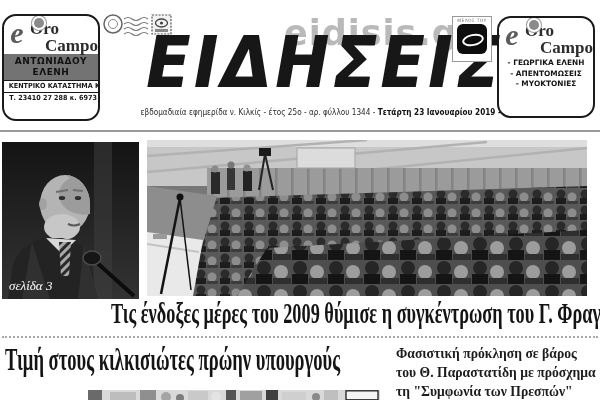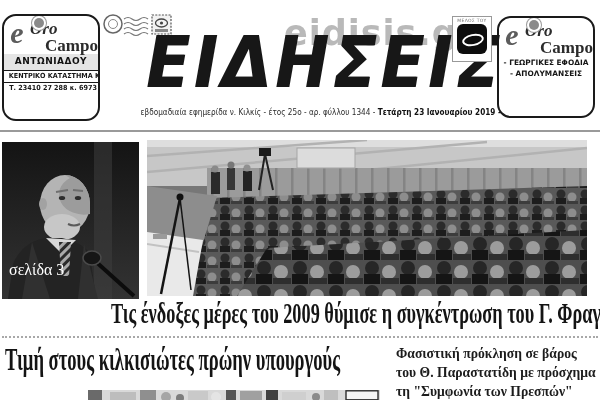--- a/index.html
+++ b/index.html
@@ -14,32 +14,32 @@
   .ad-box{
     border:2px solid #1a1a1a;border-radius:14px;background:#fff;
     overflow:hidden;box-sizing:border-box;text-align:center;
   }
   .ad-left{left:2px;top:14px;width:98px;height:107px;}
   .ad-right{left:497px;top:16px;width:98px;height:102px;}
   .brand{
     font-family:"Liberation Serif",serif;font-weight:bold;color:#2c2c2c;
     line-height:1;position:relative;padding-top:4px;
   }
-  .brand .b1{display:block;font-size:17px;margin-left:26px;text-align:left;font-style:italic;}
+  .brand .b1{display:block;font-size:17px;margin-left:26px;text-align:left;}
   .brand .b2{display:block;font-size:17px;margin-left:14px;text-align:right;}
   .brand .sun{
     position:absolute;left:30px;top:2px;width:10px;height:10px;border-radius:50%;
     background:#8a8a8a;box-shadow:0 0 0 2px #fff,0 0 0 3px #9a9a9a;
   }
   .brand .leaf{
     position:absolute;left:2px;top:4px;width:22px;height:26px;
     font-family:"Liberation Serif",serif;font-style:italic;font-weight:bold;
     font-size:30px;color:#5c5c5c;line-height:26px;
   }
-  .owner-band{background:#e5e5e5;color:#111;font-weight:bold;
+  .owner-band{background:#737373;color:#111;font-weight:bold;
     font-size:9px;line-height:10.5px;padding:2px 0 3px;letter-spacing:.5px;}
   .small-line{
     font-weight:bold;font-size:7px;line-height:11px;border-top:1.5px solid #1a1a1a;
     white-space:nowrap;transform-origin:center;letter-spacing:0px;
   }
   .squeeze{display:inline-block;transform:scaleX(.92);transform-origin:center;white-space:nowrap;}
   .services{padding-top:2px;}
   .service{font-weight:bold;font-size:7.4px;line-height:10.5px;white-space:nowrap;}
 
   
@@ -72,22 +72,22 @@
     left:114px;top:107px;width:380px;text-align:center;white-space:nowrap;
     font-size:8.5px;color:#2a2a2a;transform:scaleX(.86);transform-origin:center;
   }
   .issue-line b{color:#111;}
   .header-rule{left:0;top:130px;width:600px;height:2px;background:#9a9a9a;}
 
   
   .portrait{left:2px;top:142px;width:137px;height:157px;background:#222;}
   .portrait svg,.crowd svg,.strip svg{display:block;width:100%;height:100%;}
   .caption{
-    position:absolute;left:7px;bottom:20px;color:#fff;
-    font-size:16px;font-family:"Liberation Serif",serif;
+    position:absolute;left:7px;bottom:5px;color:#fff;
+    font-style:italic;font-size:13px;font-family:"Liberation Serif",serif;
   }
   .crowd{left:147px;top:140px;width:440px;height:156px;background:#777;}
 
   
   .headline-main{
     left:0;top:297px;width:600px;text-align:center;white-space:nowrap;
     font-family:"Liberation Serif",serif;font-weight:bold;font-size:29px;
     color:#141414;transform:scaleX(.63);transform-origin:center;
   }
   .dotted-rule{left:2px;top:336px;width:596px;border-top:2px dotted #a8a8a8;height:0;}
@@ -115,20 +115,21 @@
 
   <div class="abs ad-box ad-left">
     <div class="brand">
       <span class="leaf">e</span>
       <span class="sun"></span>
       <span class="b1">Oro</span>
       <span class="b2">Campo</span>
     </div>
     <div class="owner-band">
       <div>ΑΝΤΩΝΙΑΔΟΥ</div>
+      <div>ΕΛΕΝΗ</div>
     </div>
     <div class="small-line"><span class="squeeze">ΚΕΝΤΡΙΚΟ ΚΑΤΑΣΤΗΜΑ ΚΙΛΚΙΣ</span></div>
     <div class="small-line"><span class="squeeze">Τ. 23410 27 288 κ. 6973 769 125</span></div>
   </div>
 
   <div class="abs stamps">
     <svg viewBox="0 0 72 28">
       <circle cx="11" cy="13" r="9" fill="none" stroke="#666" stroke-width="1.5"></circle>
       <circle cx="11" cy="13" r="4.5" fill="none" stroke="#888" stroke-width="1"></circle>
       <g stroke="#777" stroke-width="1.2" fill="none">
@@ -161,22 +162,23 @@
   </div>
 
   <div class="abs ad-box ad-right">
     <div class="brand">
       <span class="leaf">e</span>
       <span class="sun"></span>
       <span class="b1">Oro</span>
       <span class="b2">Campo</span>
     </div>
     <div class="services">
-      <div class="service">- ΓΕΩΡΓΙΚΕΣ ΕΦΟΔΙΑ</div>
-      <div class="service">- ΑΠΟΛΥΜΑΝΣΕΙΣ</div>
+      <div class="service">- ΓΕΩΡΓΙΚΑ ΕΛΕΝΗ</div>
+      <div class="service">- ΑΠΕΝΤΟΜΩΣΕΙΣ</div>
+      <div class="service">- ΜΥΟΚΤΟΝΙΕΣ</div>
     </div>
   </div>
 
   <div class="abs header-rule"></div>
 
   <div class="abs portrait">
     <svg viewBox="0 0 137 157" preserveAspectRatio="none">
       <defs>
         <linearGradient id="pbg" x1="0" y1="0" x2="0" y2="1">
           <stop offset="0" stop-color="#141414"></stop>

